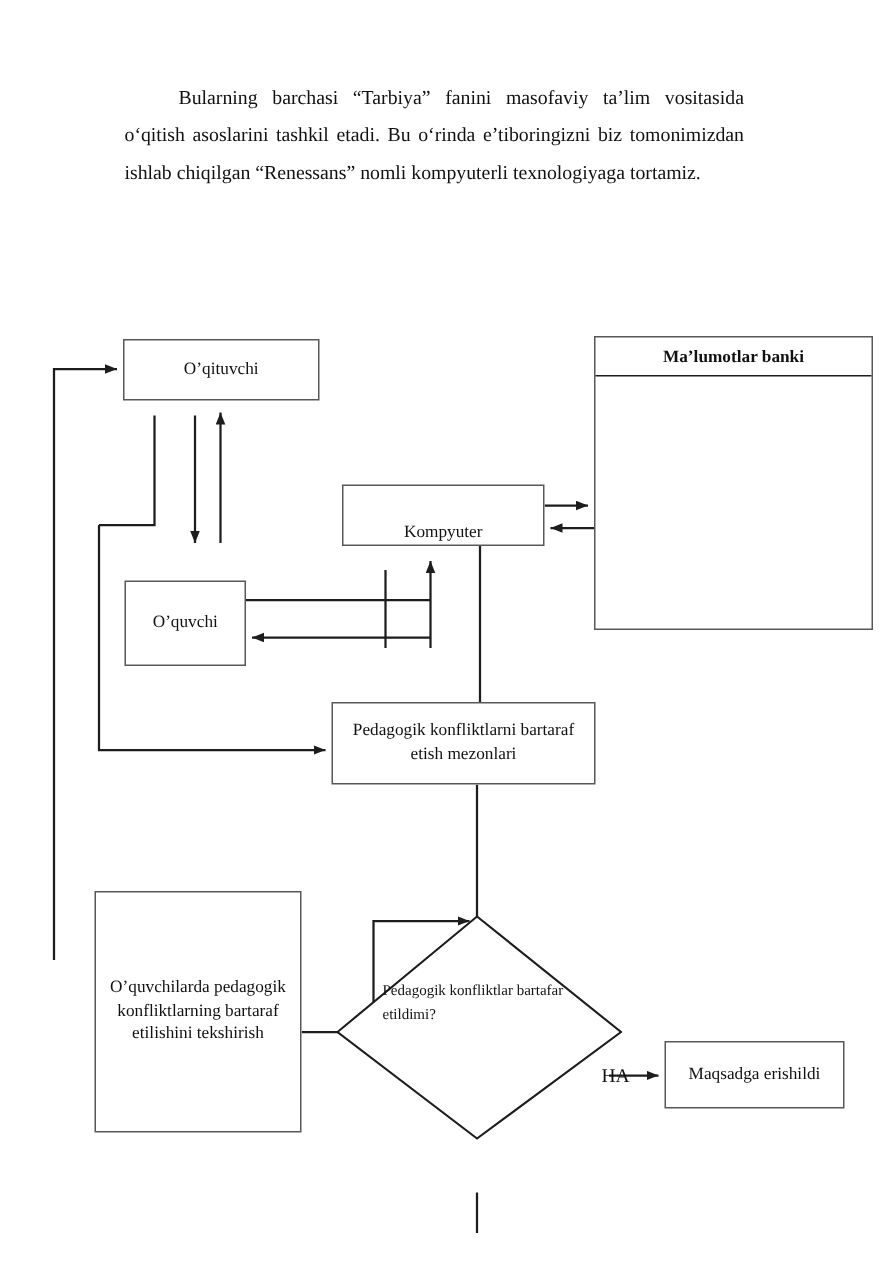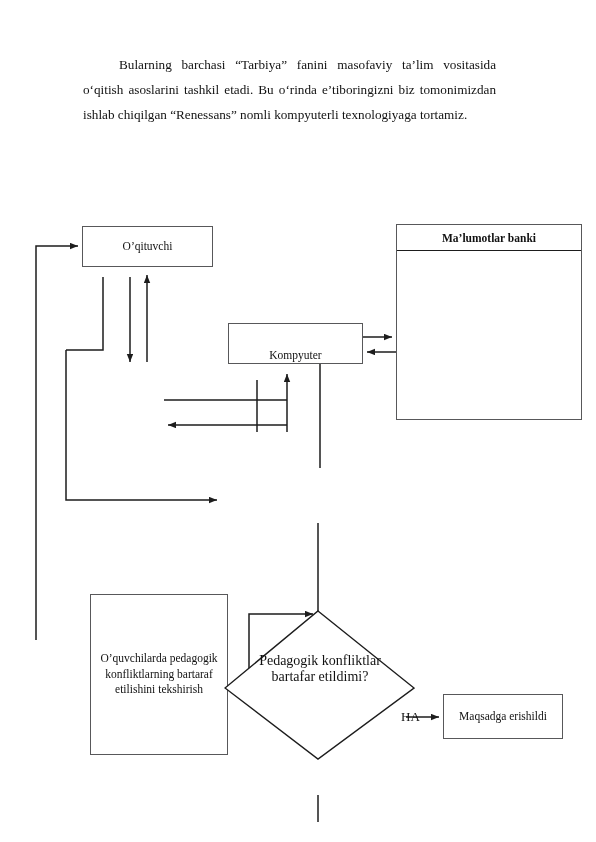--- a/index.html
+++ b/index.html
@@ -67,21 +67,21 @@
     font-size: 11.5px;
     line-height: 15.5px;
     color: #111111;
   }
   .node span { display: block; padding: 0 4px; }
 
   #node-teacher   { left: 82px;  top: 226px; width: 131px; height: 41px; }
   #node-computer  { left: 228px; top: 323px; width: 135px; height: 41px; align-items: flex-end; }
   #node-student   { left: 83px;  top: 387px; width: 81px;  height: 57px; }
   #node-criteria  { left: 221px; top: 468px; width: 176px; height: 55px; }
-  #node-check     { left: 63px;  top: 594px; width: 138px; height: 161px; margin-left: 27px; }
+  #node-check     { left: 63px;  top: 594px; width: 138px; height: 161px; }
   #node-goal      { left: 443px; top: 694px; width: 120px; height: 45px; }
 
   
   #node-databank {
     position: absolute;
     left: 396px;
     top: 224px;
     width: 186px;
     height: 196px;
     box-sizing: border-box;
@@ -110,22 +110,21 @@
     top: 610px;
     width: 191px;
     height: 150px;
   }
   #node-decision svg { display: block; }
   #decision-label {
     position: absolute;
     left: 255px;
     top: 653px;
     width: 130px;
-    text-align: center;
-    font-size: 14px;
+    font-size: 10px;
     line-height: 16px;
     color: #111111;
   }
   .edge-label {
     position: absolute;
     font-size: 13px;
     color: #111111;
     margin-left: 11px;
   }
   #label-yes { left: 390px; top: 709px; }
@@ -185,21 +184,27 @@
       <span>Kompyuter</span>
     </div>
 
     <div id="node-databank">
       <div id="databank-header">
         <span>Ma’lumotlar banki</span>
       </div>
       <div id="databank-body"></div>
     </div>
 
-
+    <div class="node" id="node-student">
+      <span>O’quvchi</span>
+    </div>
+
+    <div class="node" id="node-criteria">
+      <span>Pedagogik konfliktlarni bartaraf etish mezonlari</span>
+    </div>
 
     <div class="node" id="node-check">
       <span>O’quvchilarda pedagogik konfliktlarning bartaraf etilishini  tekshirish</span>
     </div>
 
     <div id="node-decision">
       <svg width="191" height="150" viewBox="0 0 191 150" xmlns="http://www.w3.org/2000/svg">
         <polygon points="94,1 190,78 94,149 1,78" fill="#ffffff" stroke="#1d1d1d" stroke-width="1.4"></polygon>
       </svg>
     </div>

